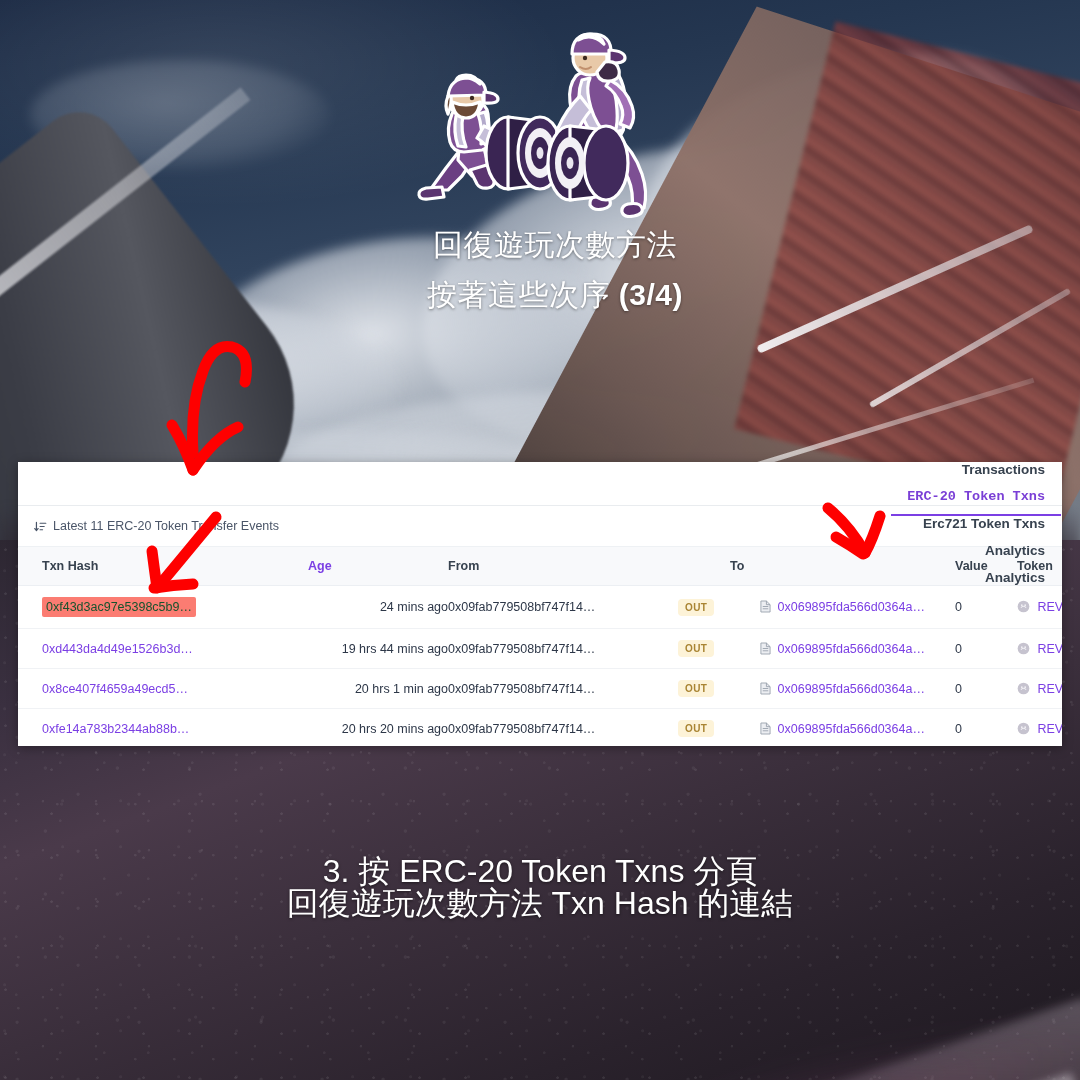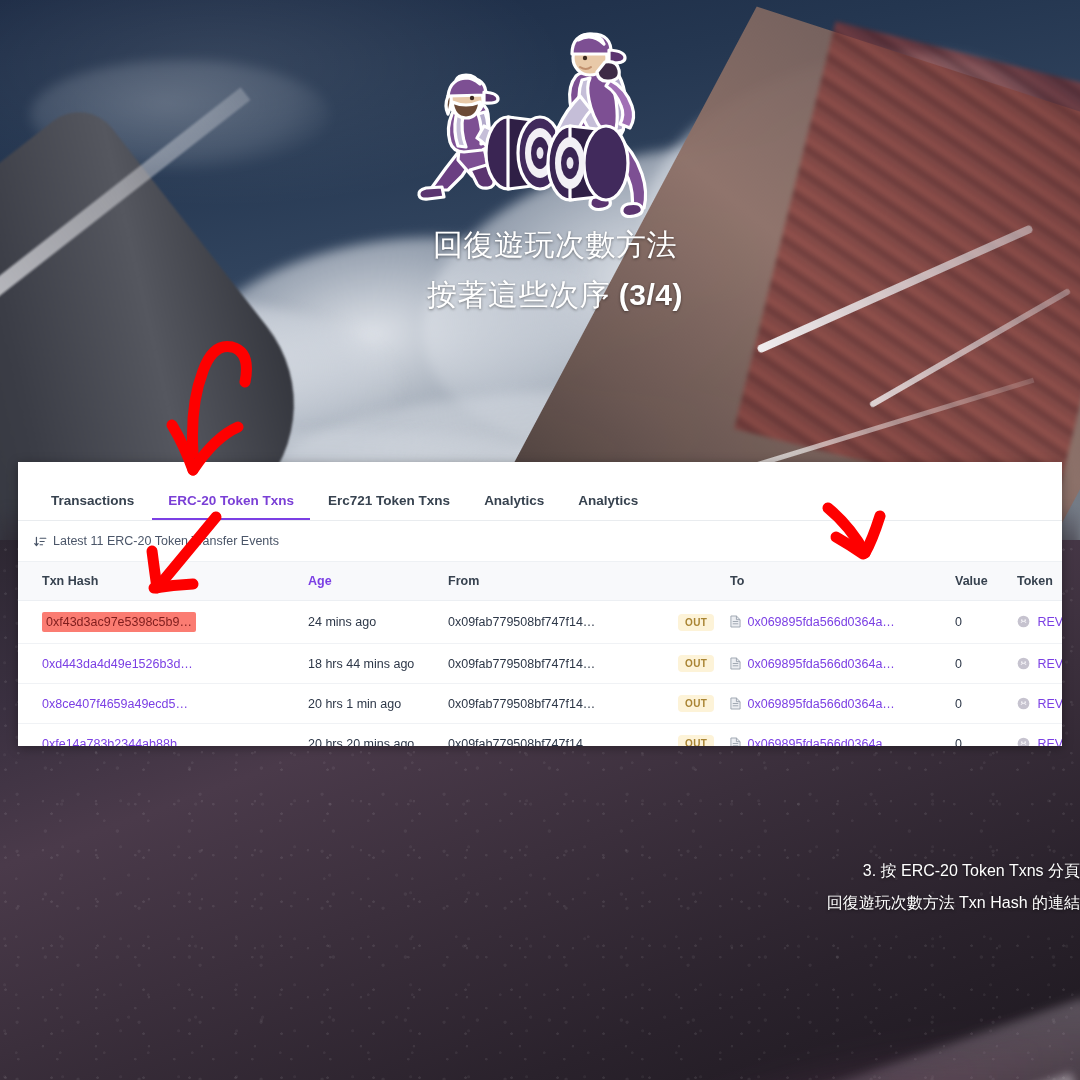--- a/index.html
+++ b/index.html
@@ -163,32 +163,33 @@
   .heading b { font-weight:bold; }
 
   
   .card {
     position:absolute; left:18px; top:462px; width:1044px; height:284px;
     background:#ffffff;
     box-shadow: 0 2px 10px rgba(0,0,0,.35);
     overflow:hidden;
   }
   .tabs {
-    display:flex; align-items:flex-end; height:59px;
+    display:flex; align-items:flex-end; height:44px;
     padding: 0 0 0 16px;
     border-bottom:1px solid #e9ecef;
     background:#fff;
+    flex-direction:column;
   }
   .tab {
     position:relative;
     font-size:13.5px; font-weight:bold; color:#37424f;
     padding: 0 17px 12px 17px;
     cursor:pointer; white-space:nowrap;
   }
-  .tab.active { color:#7a3fd6; }
+  .tab.active { color:#7a3fd6;font-family:Liberation Mono, monospace; }
   .tab.active::after {
     content:""; position:absolute; left:1px; right:1px; bottom:0;
     height:2.5px; background:#7b3fe4;
   }
 
   .subbar {
     display:flex; align-items:center; gap:6px;
     padding: 13px 0 13px 16px;
     font-size:12.5px; color:#4a5568;
     border-bottom:1px solid #eef1f4;
@@ -206,52 +207,52 @@
   }
   table.txtable thead th.accent { color:#7b3fe4; }
   table.txtable tbody td {
     font-size:12.5px; color:#2d3748;
     padding:11px 0; border-bottom:1px solid #f0f2f5;
     white-space:nowrap; vertical-align:middle;
   }
   table.txtable tbody tr:last-child td { border-bottom:none;margin-left:25px; }
 
   .col-hash  { width:290px; padding-left:24px !important; }
-  .col-age   { width:140px; }
+  .col-age   { width:140px;text-align:right; }
   .col-from  { width:230px; }
   .col-dir   { width:52px;  }
-  .col-to    { width:225px; }
+  .col-to    { width:225px;text-align:center; }
   .col-value { width:62px;  }
   .col-token { width:auto;  }
 
   .hashlink { color:#7b3fe4; text-decoration:none; cursor:pointer; }
   .hashlink.hi {
     background:#fb7c72;
-    color:#7f1d1d;
+    color:#14532d;
     padding:3px 4px;
     border-radius:2px;
     display:inline-block;
   }
   .addr { color:#2d3748; }
   .tolink { color:#7b3fe4; text-decoration:none; cursor:pointer; }
   .pill-out {
     display:inline-block;
     background:#fdf3d8; color:#a98433;
     font-size:10px; font-weight:bold; letter-spacing:.4px;
     padding:3px 7px; border-radius:4px;
   }
   .doc-icon { display:inline-block; width:11px; height:13px; margin-right:3px; vertical-align:-2px; }
   .tok-icon { display:inline-block; width:13px; height:13px; margin-right:4px; vertical-align:-2px; }
   .tokenlink { color:#7b3fe4; text-decoration:none; cursor:pointer; }
 
   
   .caption {
     position:absolute; left:0; top:855px; width:1080px;
-    text-align:right; color:#ffffff;
-    font-size:16px; line-height:32px;
+    text-align:center; color:#ffffff;
+    font-size:32px; line-height:32px;
     text-shadow: 0 1px 3px rgba(0,0,0,.55);
   }
   .caption span { display:block; }
 
   
   .arrow-layer { position:absolute; inset:0; pointer-events:none; }
 </style>
 </head>
 <body>
 
@@ -449,21 +450,21 @@
                 </svg>
             </span>
             <a class="tokenlink">REVV (REVV)</a>
           </td>
         </tr>
 
         <tr>
           <td class="col-hash">
             <a class="hashlink">0xd443da4d49e1526b3d…</a>
           </td>
-          <td class="col-age">18 hrs 44 mins ago</td>
+          <td class="col-age">19 hrs 44 mins ago</td>
           <td class="col-from">
             <span class="addr">0x09fab779508bf747f14…</span>
           </td>
           <td class="col-dir">
             <span class="pill-out">OUT</span>
           </td>
           <td class="col-to">
             <span class="doc-icon">
               <svg width="11" height="13" viewBox="0 0 12 14">
                   <path d="M1 1h6l4 4v8H1z" fill="#eceef2" stroke="#9aa3ae" stroke-width="1"></path>

